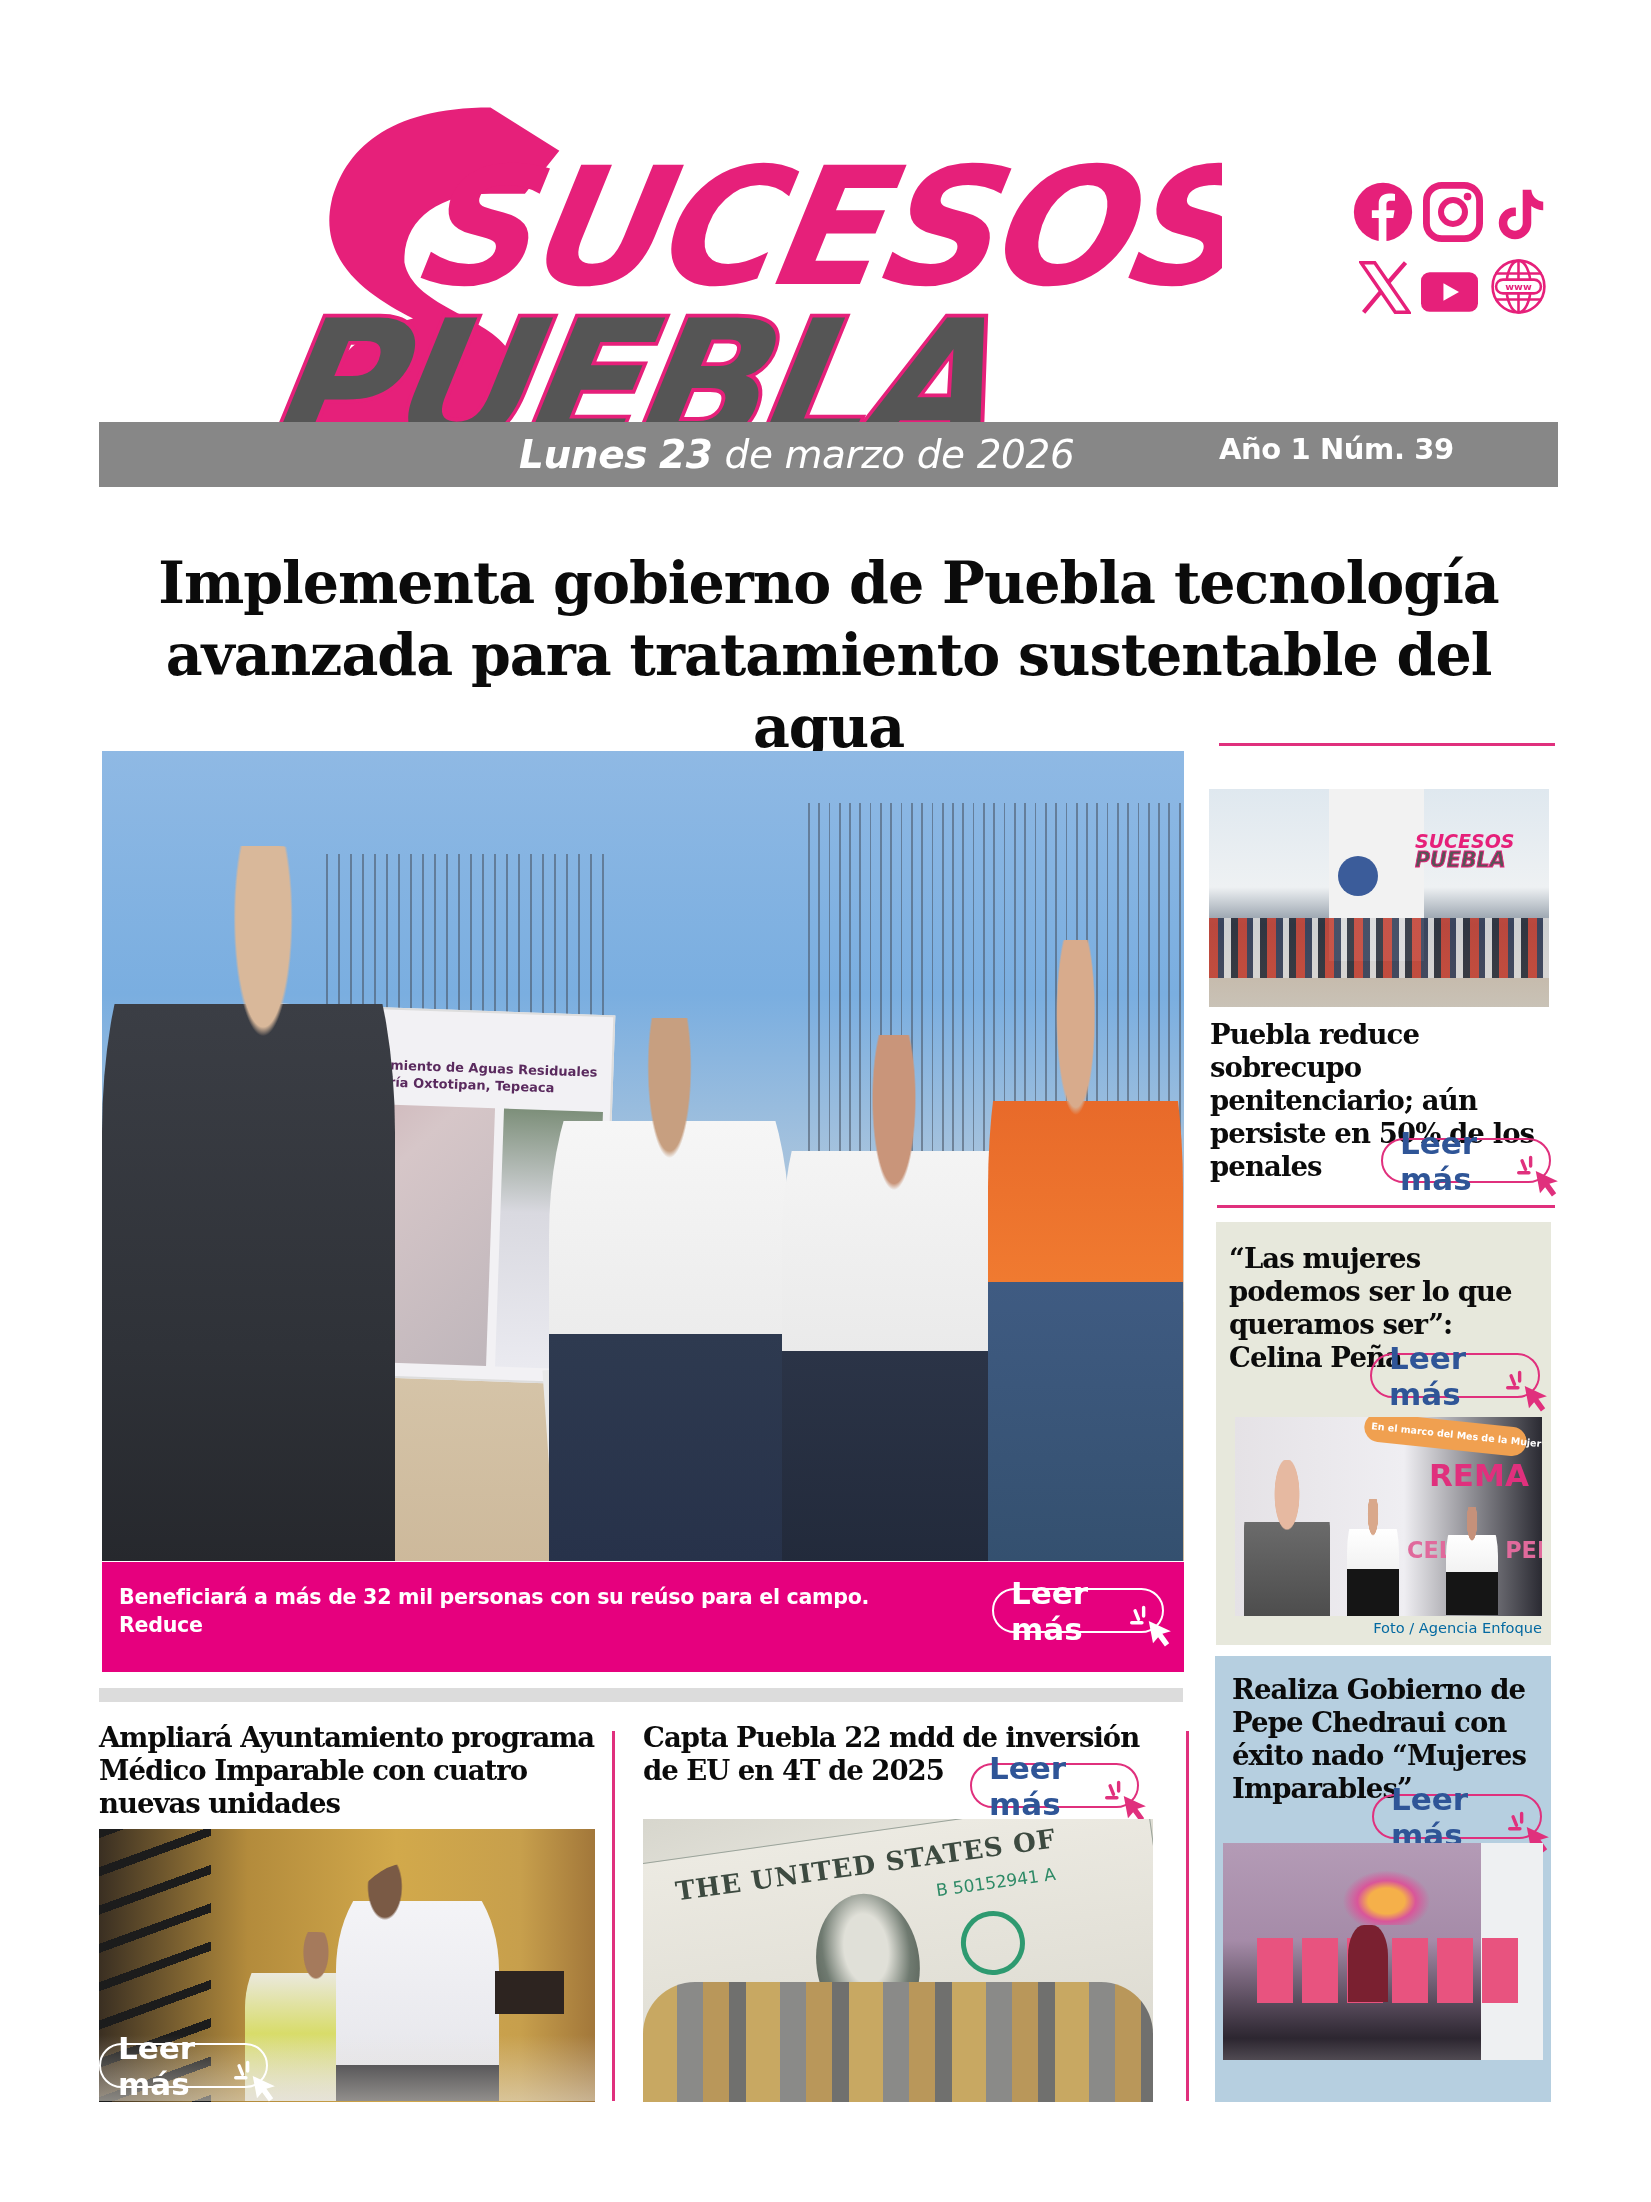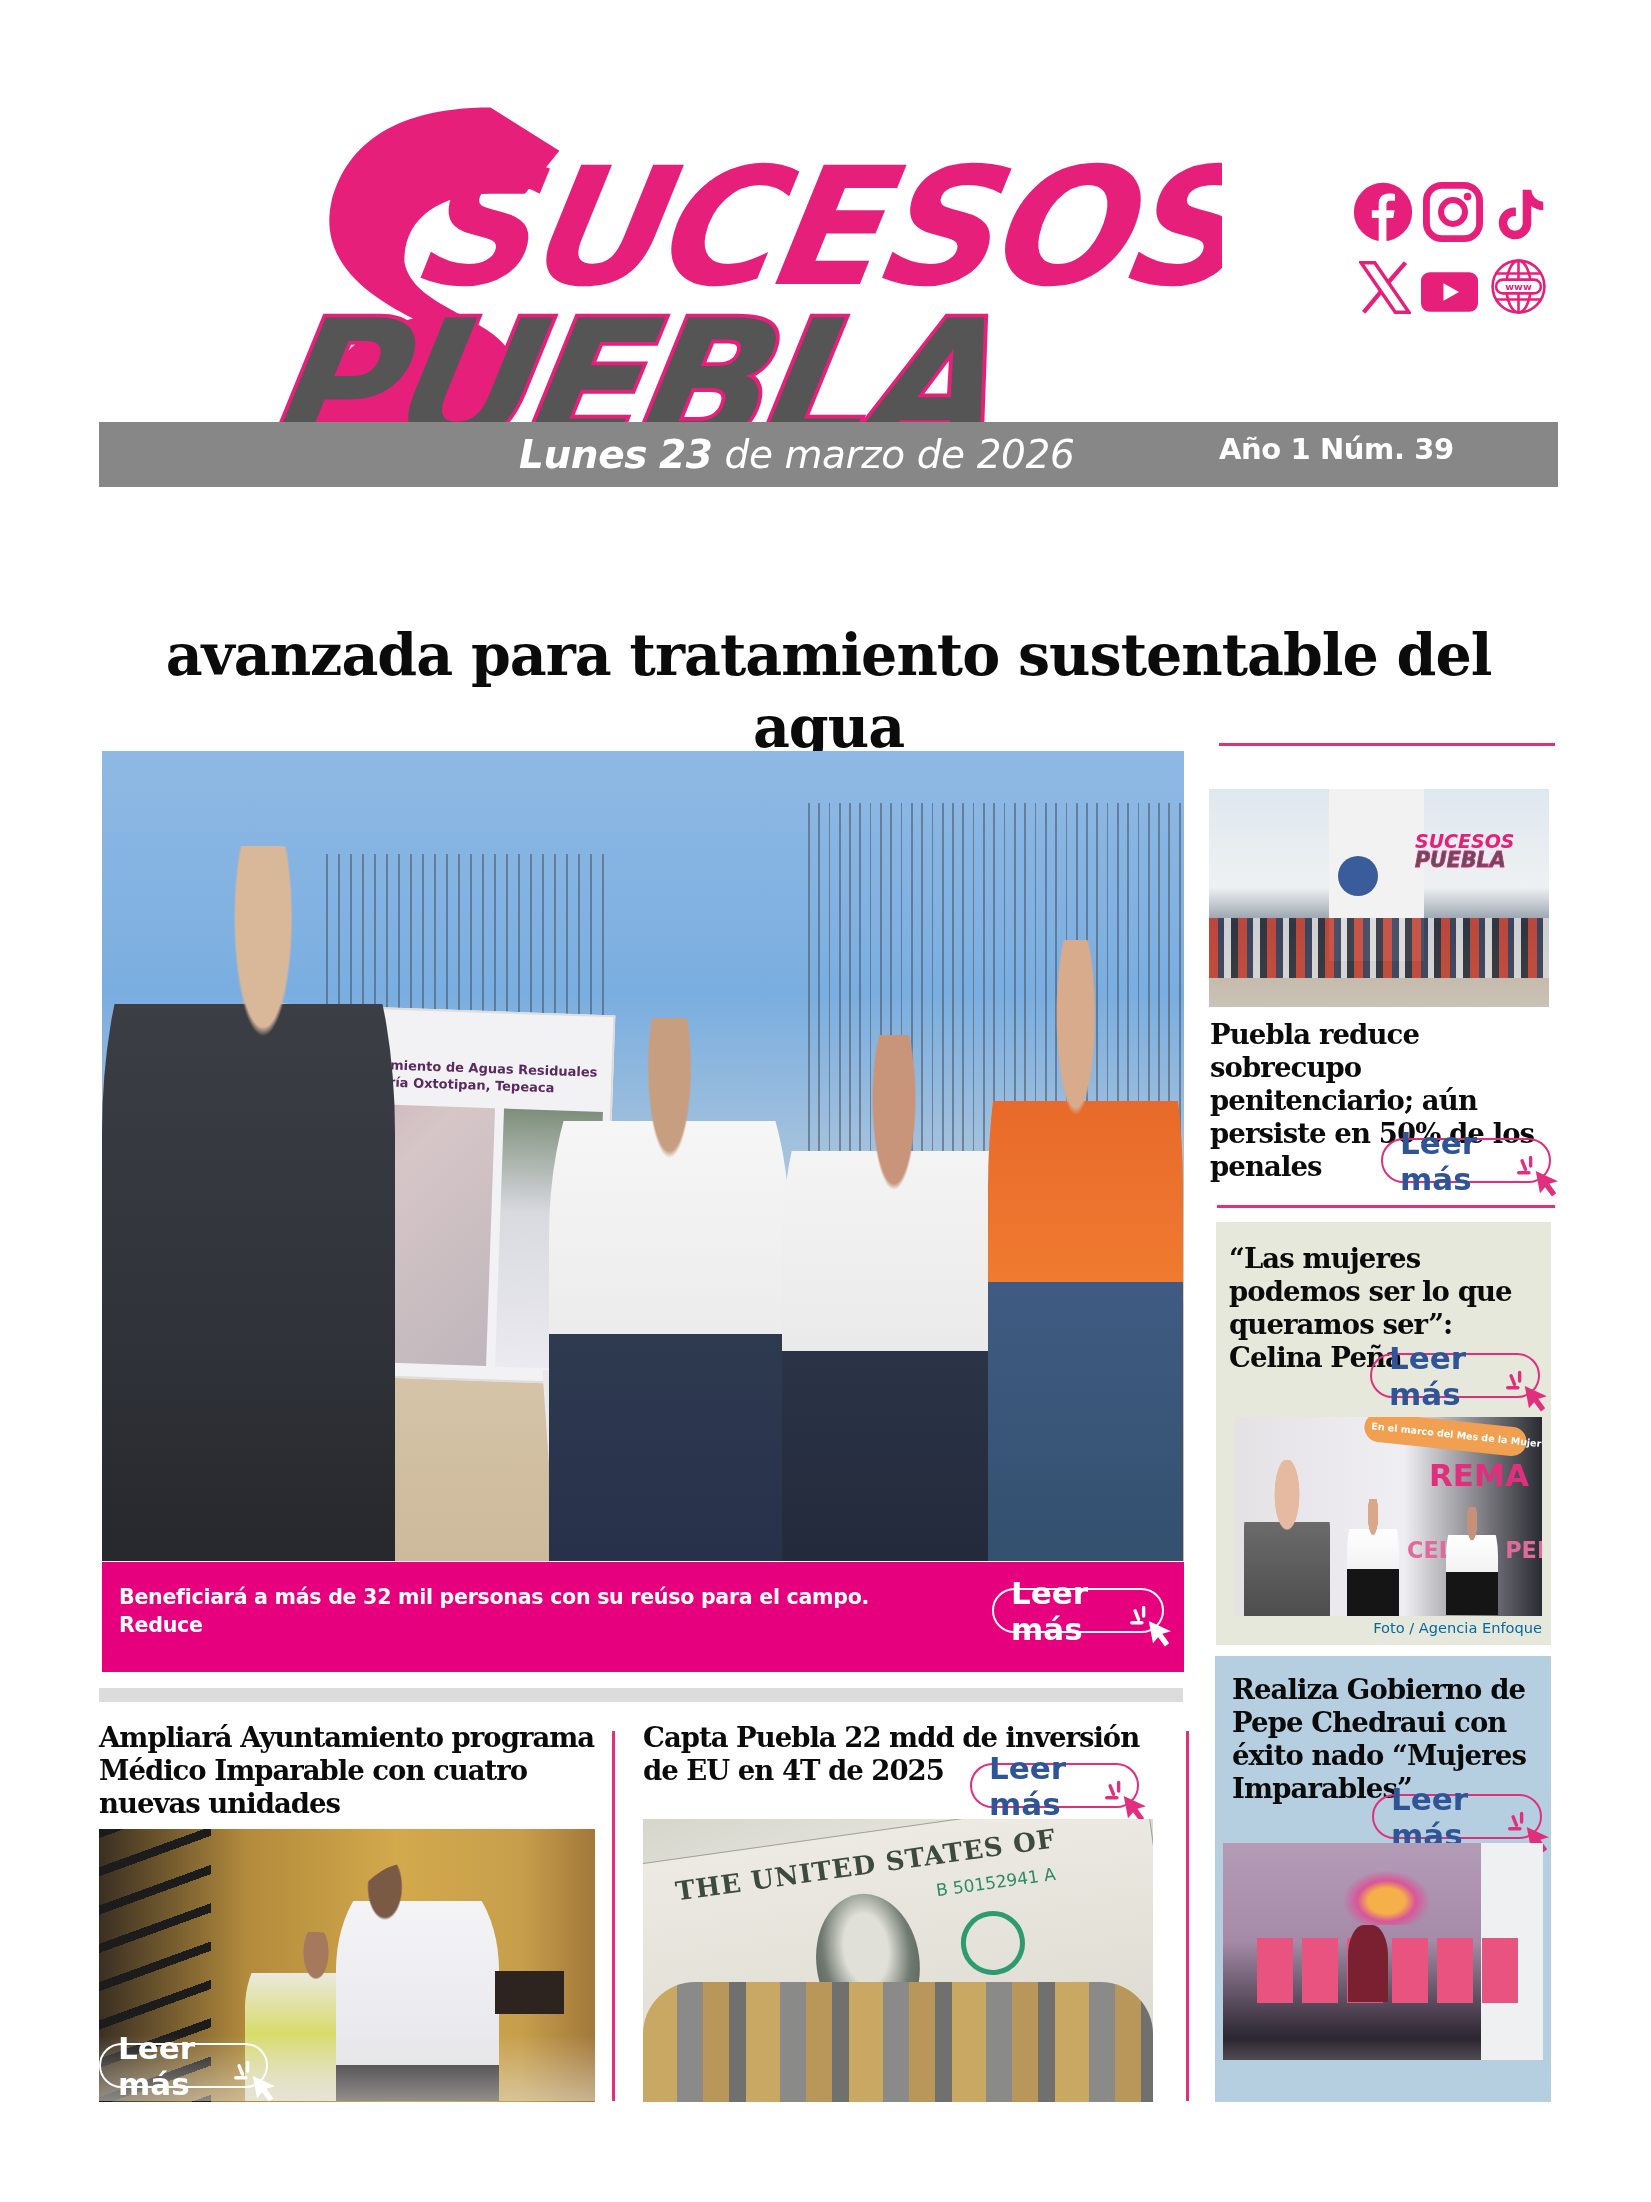--- a/index.html
+++ b/index.html
@@ -122,21 +122,21 @@
 <div id="datebar" class="abs">
   <div class="date">
     <b>Lunes</b>
     <b>23</b>
     <span>de marzo de 2026</span>
   </div>
   <div class="issue">Año 1 Núm. 39</div>
 </div>
 
 <h1 id="headline" class="abs">
-  <br>
+  <span>Implementa gobierno de Puebla tecnología</span><br>
   <span>avanzada para tratamiento sustentable del agua</span>
 </h1>
 
 <div id="main-photo" class="abs">
 
   <div class="ph-shape" style="left:224px;top:103px;width:284px;height:482px;background:repeating-linear-gradient(90deg, rgba(70,80,95,.55) 0 1.7px, transparent 1.7px 12px);"></div>
   <div class="ph-shape" style="left:706px;top:52px;width:379px;height:533px;background:repeating-linear-gradient(90deg, rgba(70,80,95,.55) 0 1.7px, transparent 1.7px 10.3px);"></div>
 
   <div class="ph-shape" style="left:0;top:551px;width:1082px;height:260px;background:linear-gradient(180deg,#d8c8ad,#cdb99b);"></div>
 

